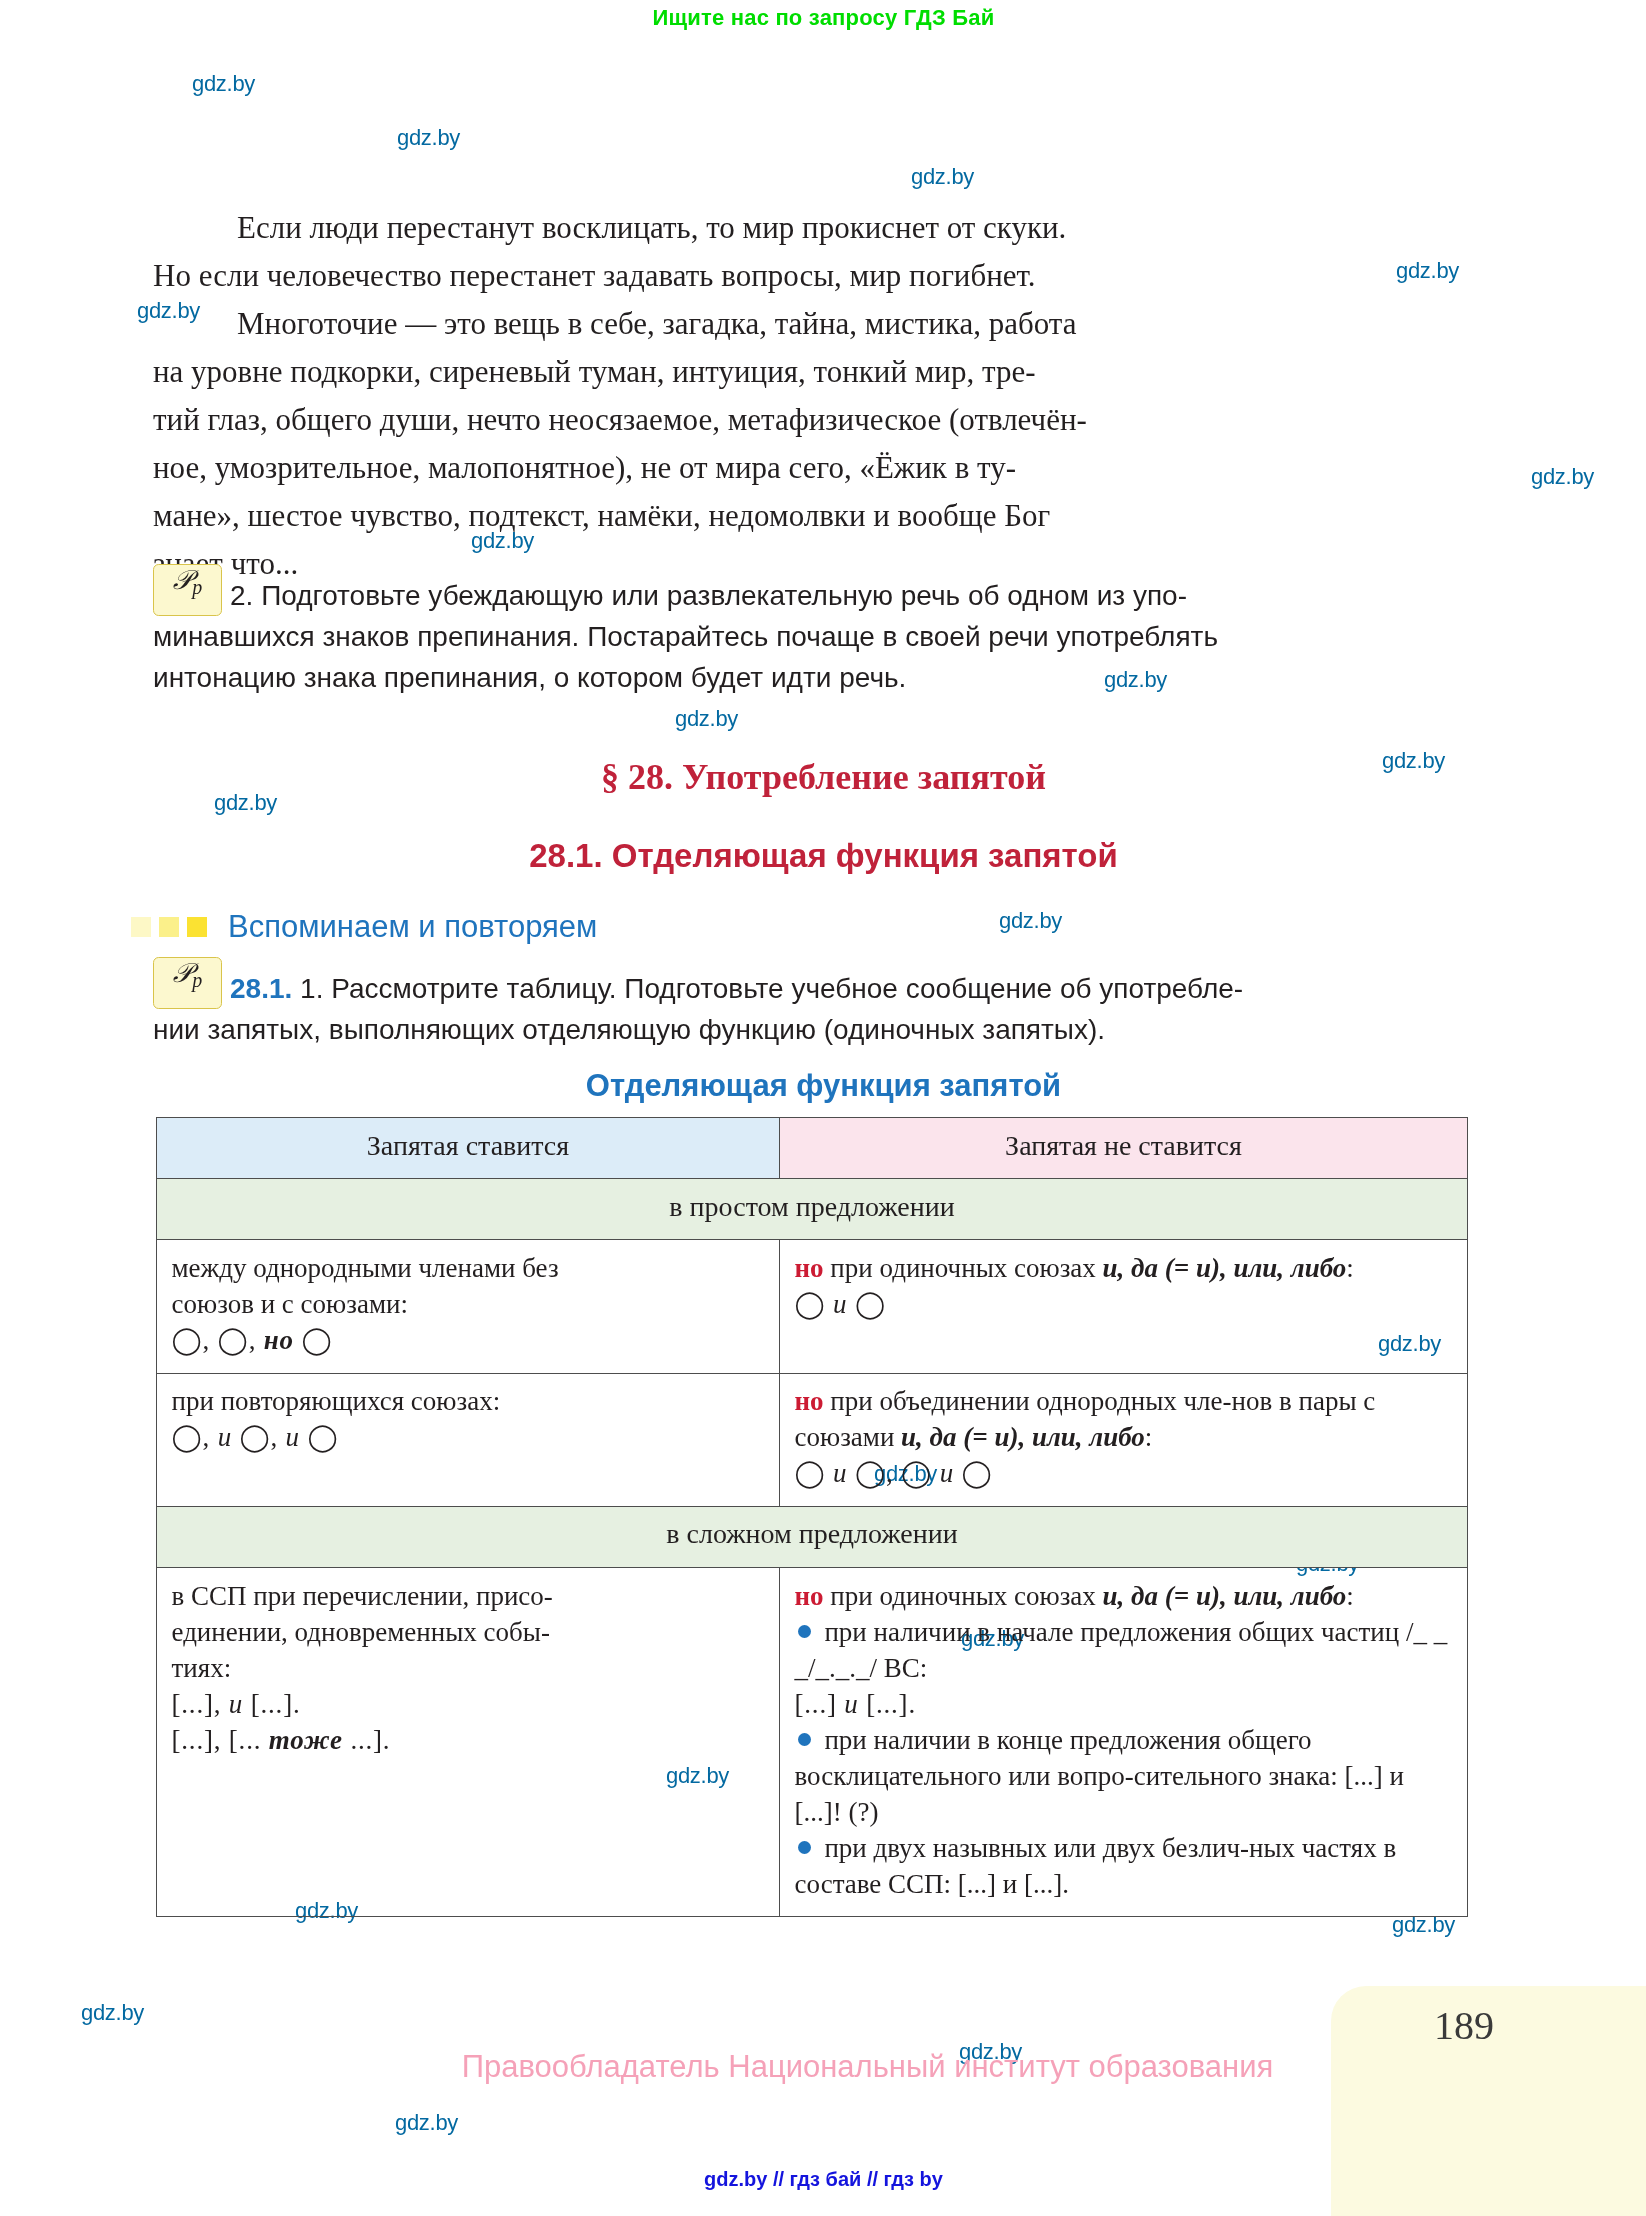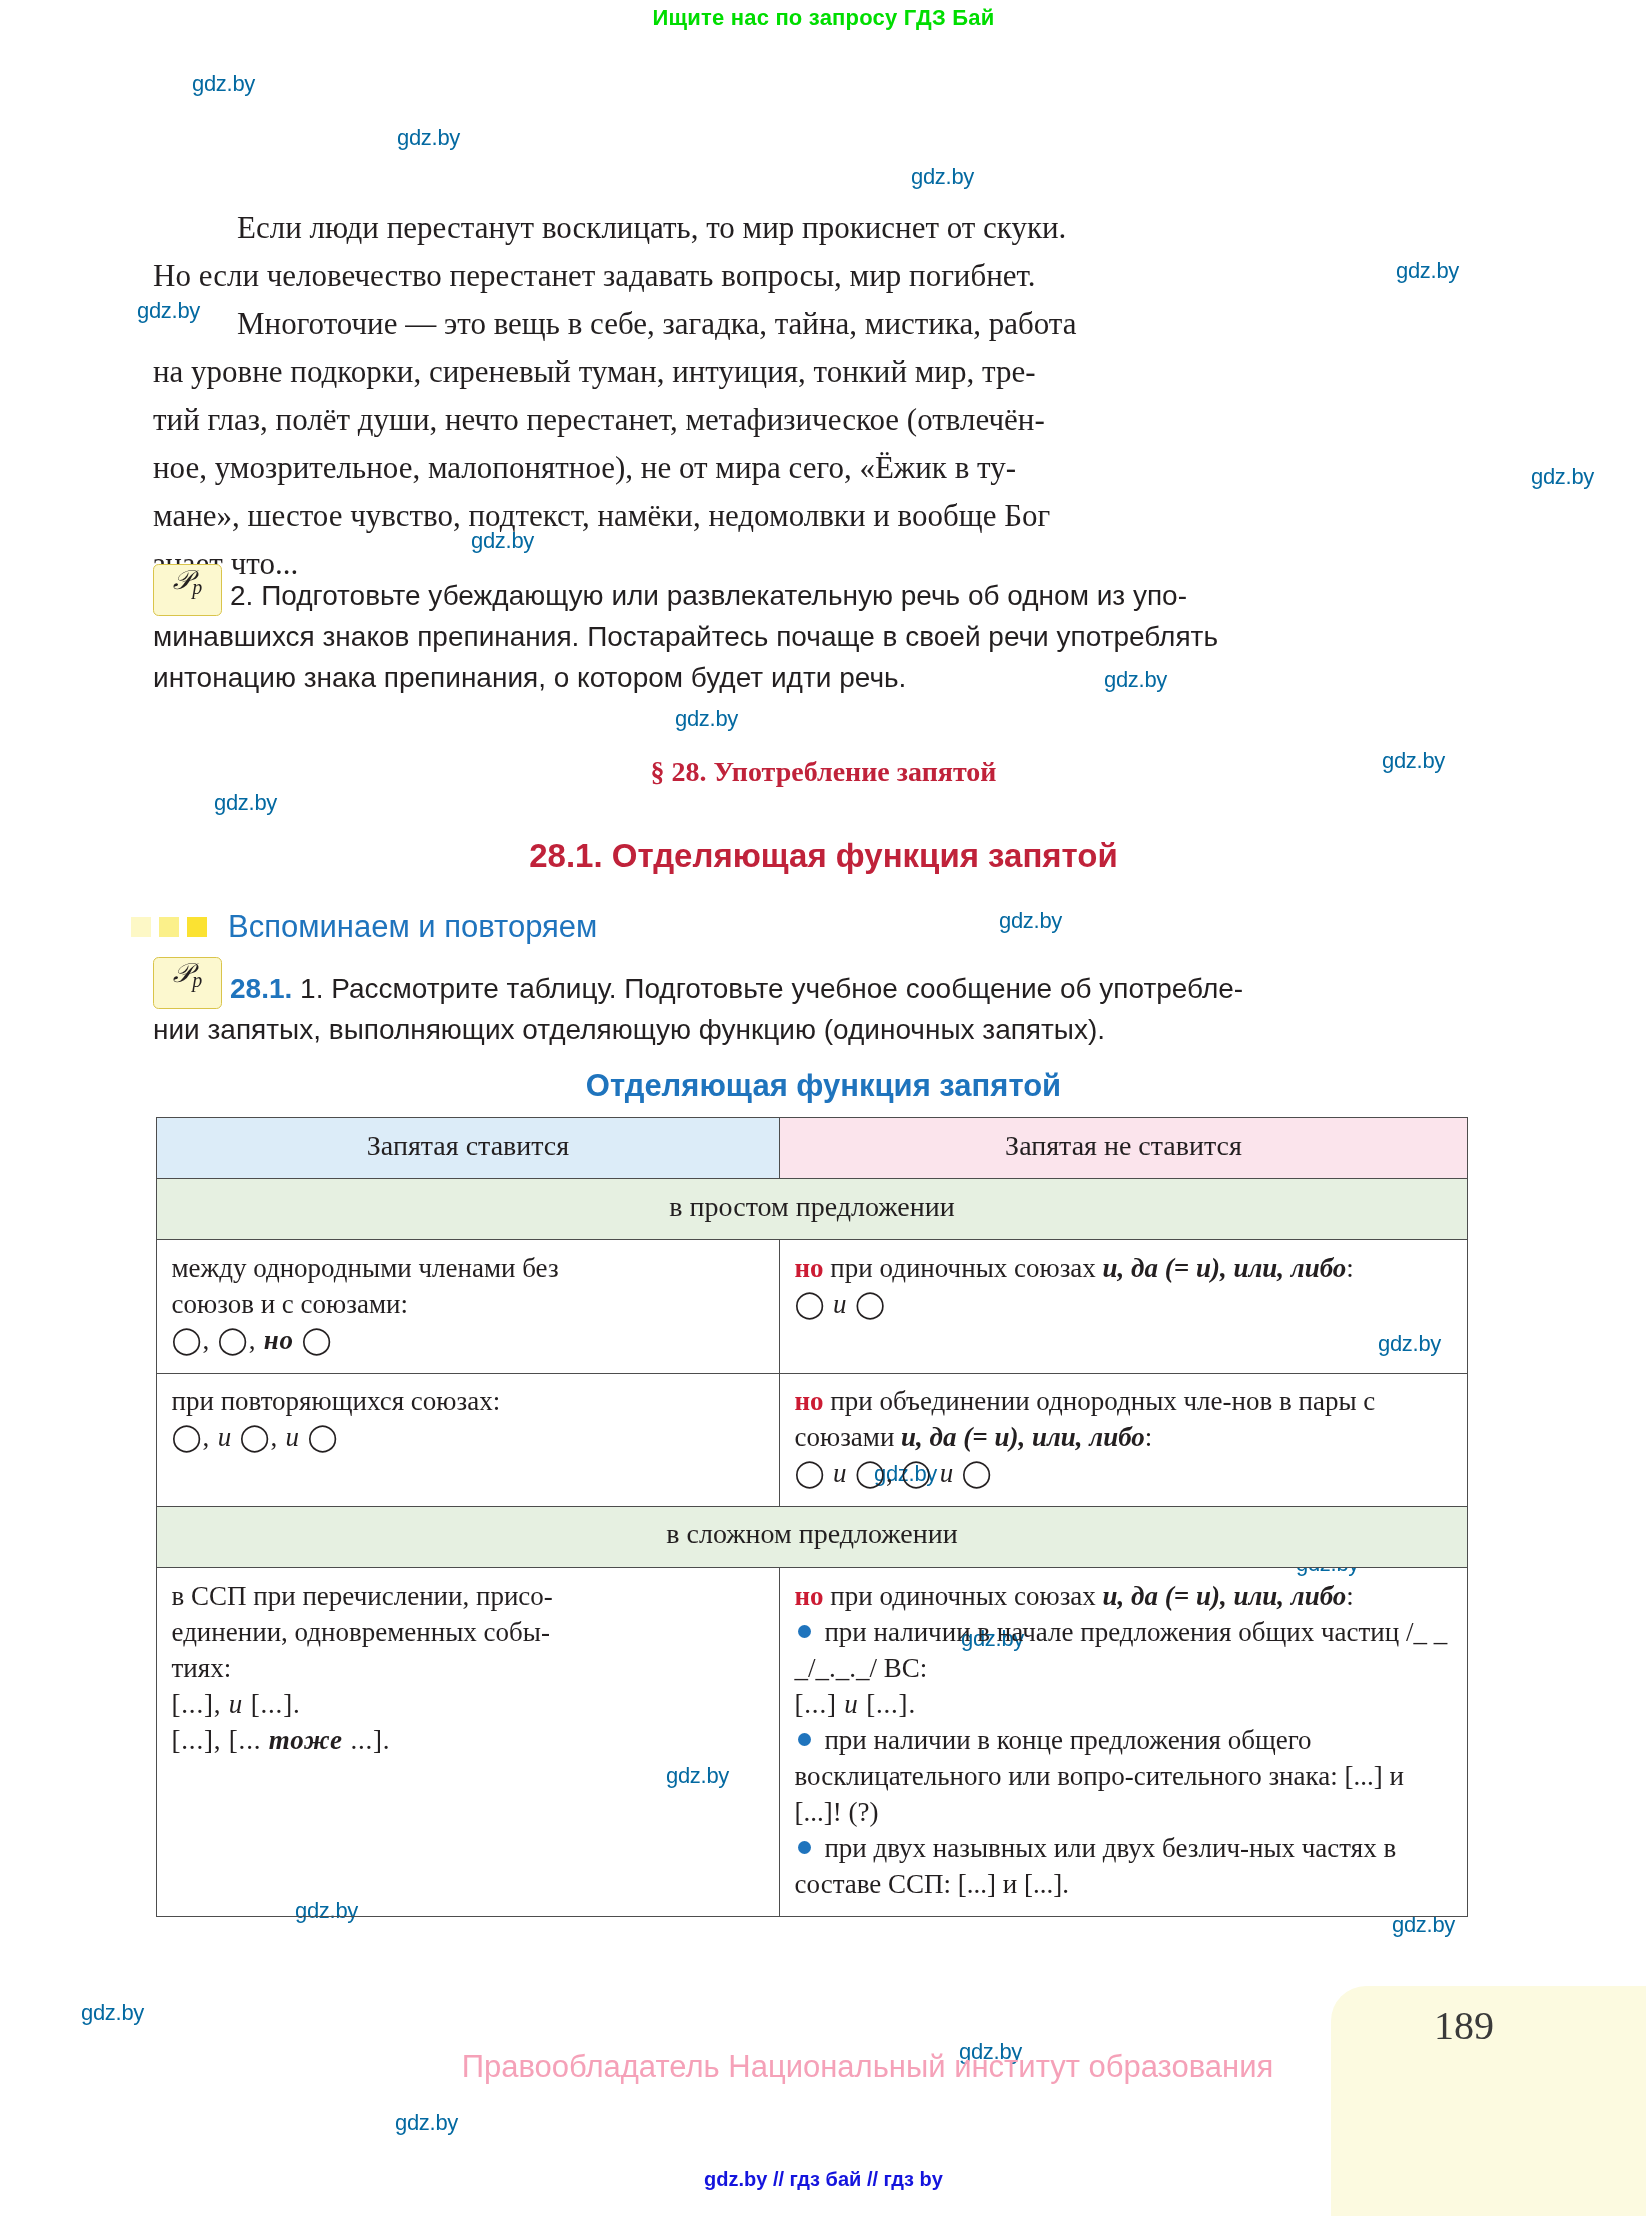--- a/index.html
+++ b/index.html
@@ -102,21 +102,21 @@
 
   
   .h-section {
     position: absolute;
     left: 0; width: 1647px;
     text-align: center;
     color: #c0223a;
     font-family: "Liberation Serif", serif;
     font-weight: 700;
   }
-  #h28 { top: 756px; font-size: 28px; }
+  #h28 { top: 756px; font-size: 36px; }
   #h281 { top: 837px; font-size: 33px; font-family: "Liberation Sans", sans-serif; }
 
   .recall {
     position: absolute;
     left: 131px;
     top: 909px;
     display: flex;
     align-items: center;
     gap: 8px;
   }
@@ -266,21 +266,21 @@
       <div class="wm" style="left: 81px; top: 2000px;">gdz.by</div>
       <div class="wm" style="left: 959px; top: 2039px;">gdz.by</div>
       <div class="wm" style="left: 395px; top: 2110px;">gdz.by</div>
     </div>
 
   <div class="quote">
     <span class="ln ind">Если люди перестанут восклицать, то мир прокиснет от скуки.</span>
     <span class="ln">Но если человечество перестанет задавать вопросы, мир погибнет.</span>
     <span class="ln ind">Многоточие — это вещь в себе, загадка, тайна, мистика, работа</span>
     <span class="ln">на уровне подкорки, сиреневый туман, интуиция, тонкий мир, тре-</span>
-    <span class="ln">тий глаз, полёт души, нечто перестанет, метафизическое (отвлечён-</span>
+    <span class="ln">тий глаз, общего души, нечто неосязаемое, метафизическое (отвлечён-</span>
     <span class="ln">ное, умозрительное, малопонятное), не от мира сего, «Ёжик в ту-</span>
     <span class="ln">мане», шестое чувство, подтекст, намёки, недомолвки и вообще Бог</span>
     <span class="ln">знает что...</span>
   </div>
 
   <div class="task" id="task2">
     <span class="rp-icon"><span>𝒫<em>p</em></span></span><span>2. Подготовьте убеждающую или развлекательную речь об одном из упо-</span>
     <span class="ln">минавшихся знаков препинания. Постарайтесь почаще в своей речи употреблять</span>
     <span class="ln">интонацию знака препинания, о котором будет идти речь.</span>
   </div>

